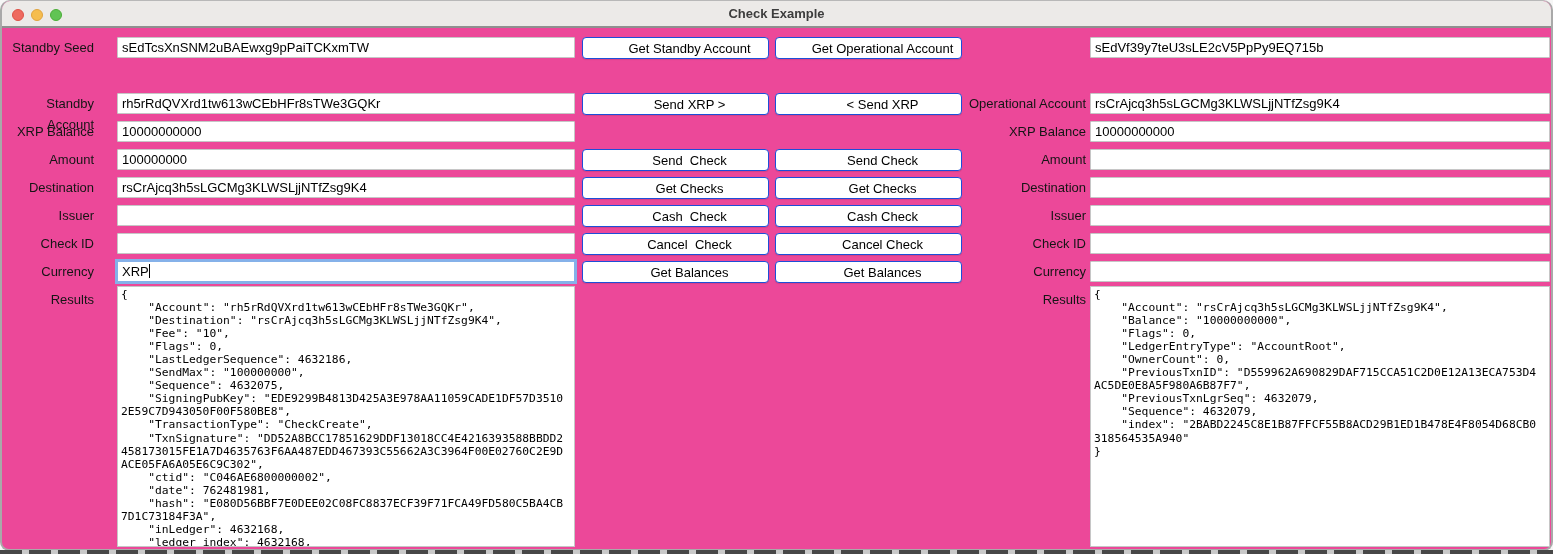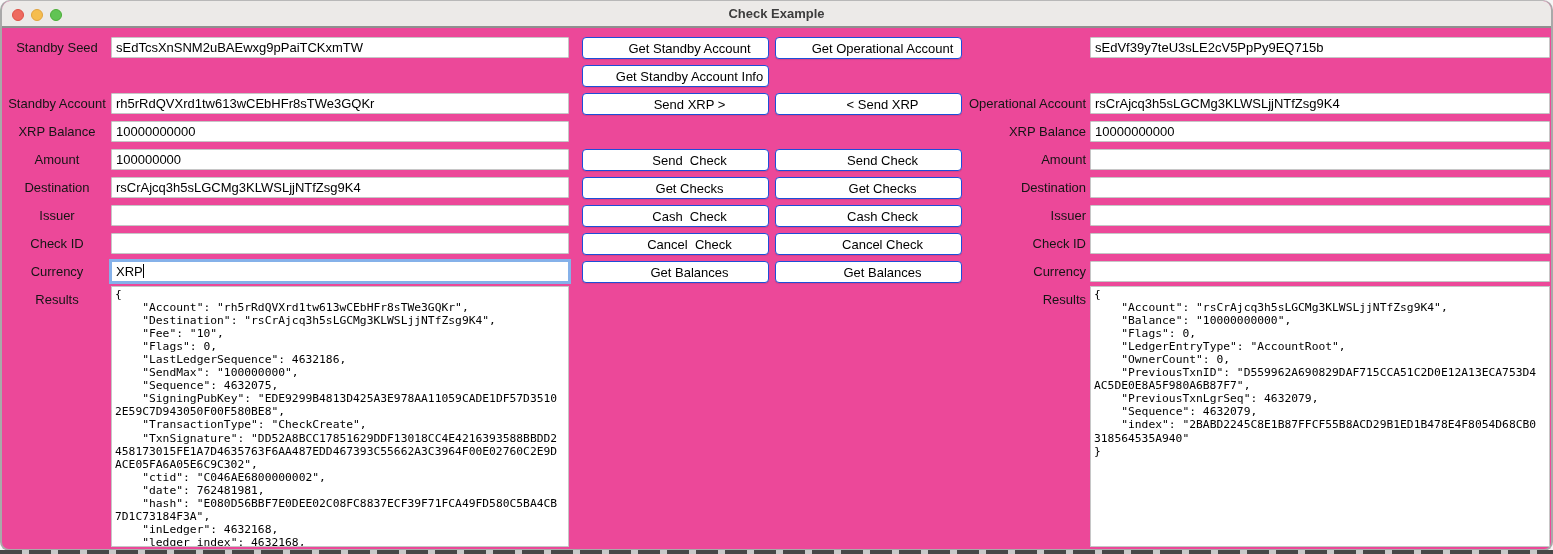--- a/index.html
+++ b/index.html
@@ -65,22 +65,22 @@
     position:absolute; top:285px; height:261px;
     background:#fff; border:1px solid #c6c6c6;
     font-family:"DejaVu Sans Mono","Liberation Mono",monospace;
     font-size:11.3px; line-height:13.05px;
     color:#000;
     white-space:pre-wrap; word-break:break-all;
     padding:1px 1px 0 3px;
     overflow:hidden;
   }
   
-  .l-lbl { left:0;     width:110px;text-align:center; }
-  .l-fld { left:109px; width:458px; }
+  .l-lbl { left:0;     width:92px; }
+  .l-fld { left:115px; width:458px; }
   .c1    { left:580px; width:187px; }
   .c2    { left:773px; width:187px; }
   .r-lbl { left:890px; width:194px; }
   .r-fld { left:1088px; width:460px; }
 </style>
 </head>
 <body>
 
 <div class="window">
 
@@ -133,21 +133,20 @@
 458173015FE1A7D4635763F6AA487EDD467393C55662A3C3964F00E02760C2E9D
 ACE05FA6A05E6C9C302",
     "ctid": "C046AE6800000002",
     "date": 762481981,
     "hash": "E080D56BBF7E0DEE02C08FC8837ECF39F71FCA49FD580C5BA4CB
 7D1C73184F3A",
     "inLedger": 4632168,
     "ledger_index": 4632168,</div>
 
   <div class="btn c1" style="top:36px">Get Standby Account</div>
-  <div class="btn c1" style="top:64px">Get Standby Account Info</div>
   <div class="btn c1" style="top:92px">Send XRP &gt;</div>
   <div class="btn c1" style="top:148px">Send  Check</div>
   <div class="btn c1" style="top:176px">Get Checks</div>
   <div class="btn c1" style="top:204px">Cash  Check</div>
   <div class="btn c1" style="top:232px">Cancel  Check</div>
   <div class="btn c1" style="top:260px">Get Balances</div>
 
   <div class="btn c2" style="top:36px">Get Operational Account</div>
   <div class="btn c2" style="top:92px">&lt; Send XRP</div>
   <div class="btn c2" style="top:148px">Send Check</div>

